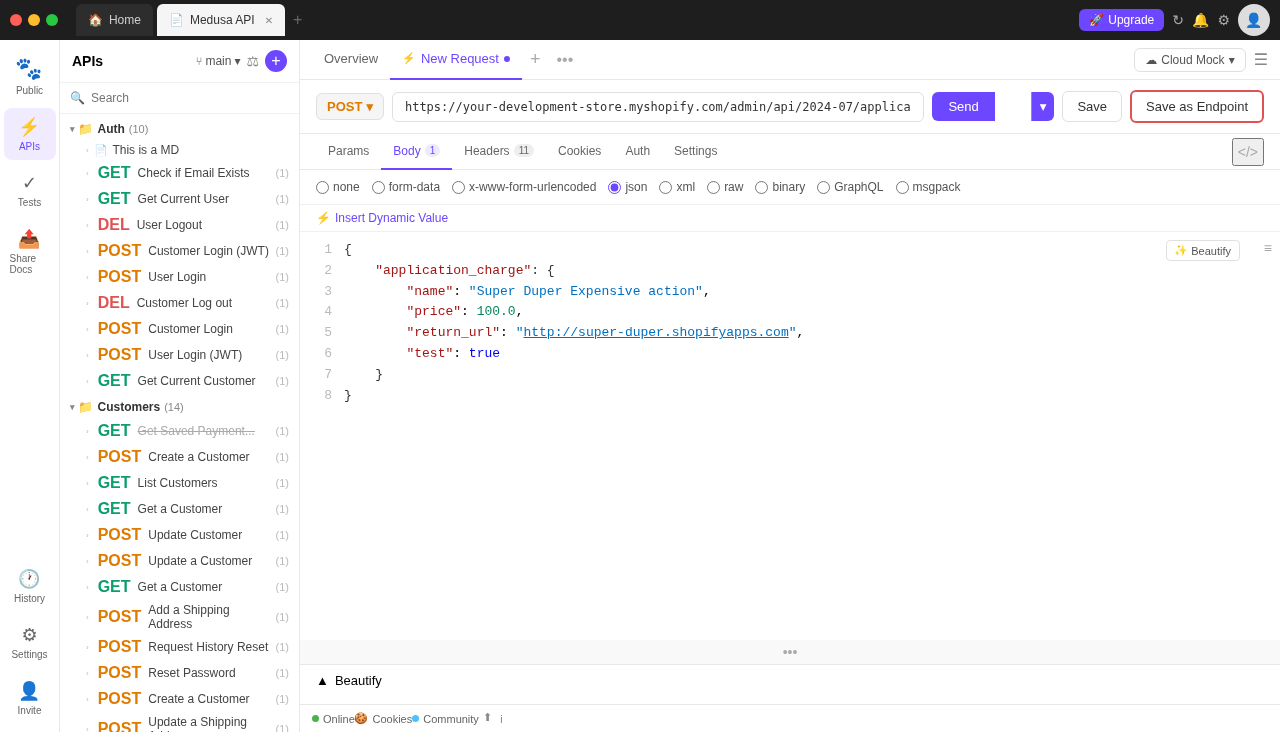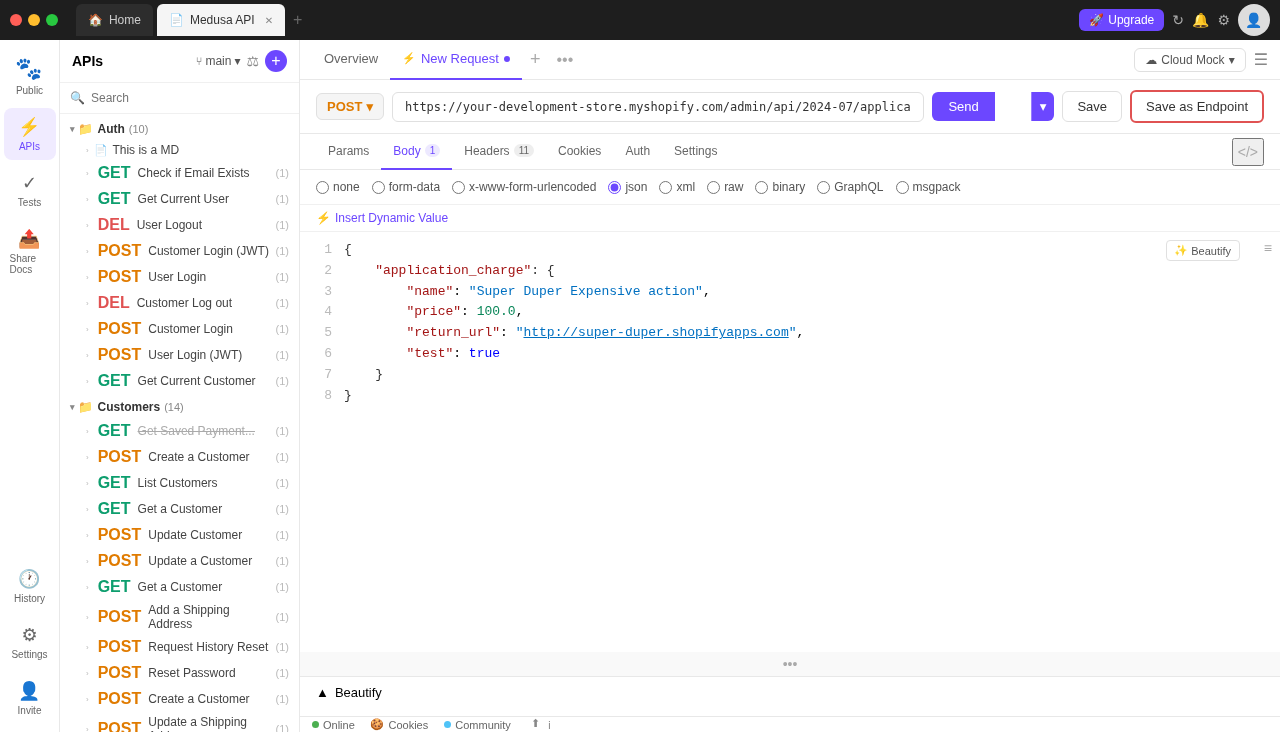--- a/index.html
+++ b/index.html
@@ -143,21 +143,21 @@
     .json-bool { color: #0000ff; }
     .beautify-btn { position: absolute; top: 8px; right: 40px; background: none; border: 1px solid #e0e0e0; border-radius: 4px; padding: 3px 8px; font-size: 11px; cursor: pointer; color: #555; display: flex; align-items: center; gap: 3px; }
     .lines-icon { position: absolute; top: 8px; right: 8px; background: none; border: none; cursor: pointer; color: #aaa; font-size: 14px; }
 
     
     .response-area { padding: 0 16px 8px; background: white; border-top: 1px solid #e8e8e8; }
     .response-header { display: flex; align-items: center; gap: 6px; padding: 8px 0; font-size: 13px; font-weight: 500; cursor: pointer; }
     .dots-row { display: flex; justify-content: center; padding: 4px; color: #aaa; font-size: 14px; }
 
     
-    .status-bar { height: 16px; background: white; border-top: 1px solid #e8e8e8; display: flex; align-items: center; padding: 0 12px; gap: 16px; font-size: 11px; color: #666; }
+    .status-bar { height: 28px; background: white; border-top: 1px solid #e8e8e8; display: flex; align-items: center; padding: 0 12px; font-size: 11px; color: #666; }
     .status-item { display: flex; align-items: center; gap: 4px; }
     .status-dot { width: 7px; height: 7px; border-radius: 50%; background: #4caf50; }
     .status-community-dot { width: 7px; height: 7px; border-radius: 50%; background: #4fc3f7; }
     .cloud-mock-btn { background: none; border: 1px solid #e0e0e0; border-radius: 6px; padding: 4px 10px; font-size: 12px; cursor: pointer; color: #555; display: flex; align-items: center; gap: 4px; }
     .hamburger-btn { background: none; border: none; cursor: pointer; color: #888; font-size: 16px; }
   </style>
 </head>
 <body>
 
 <div class="titlebar">

